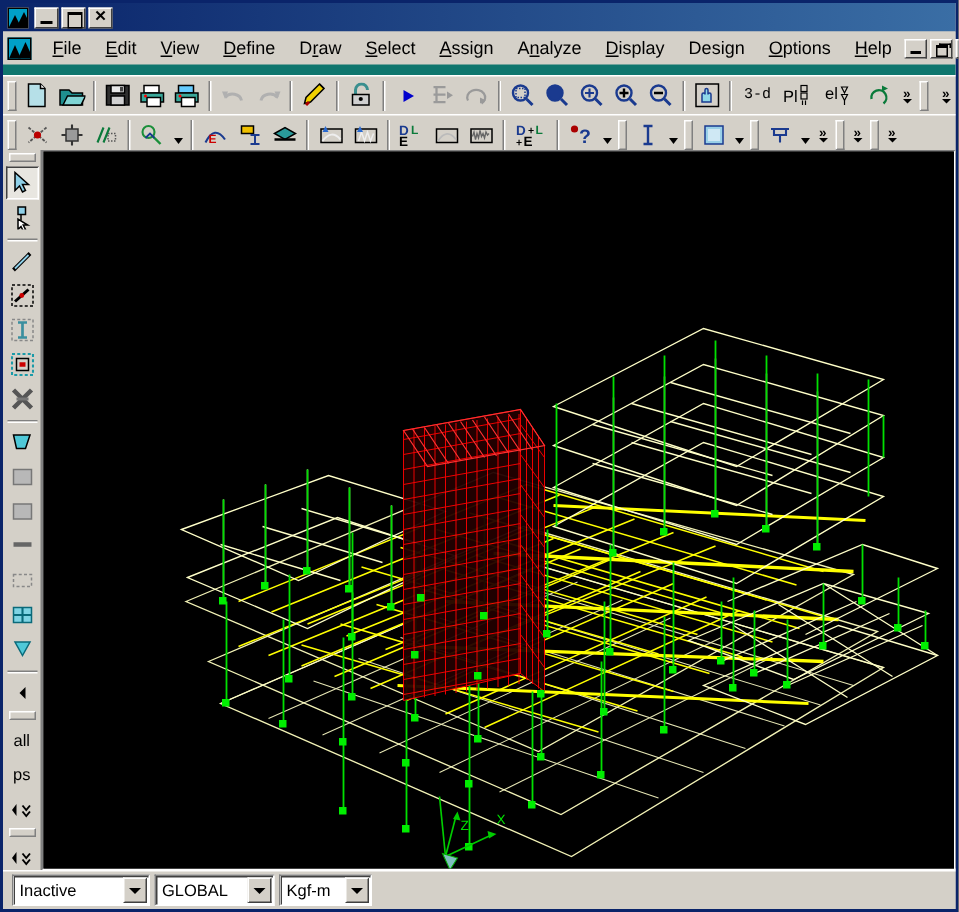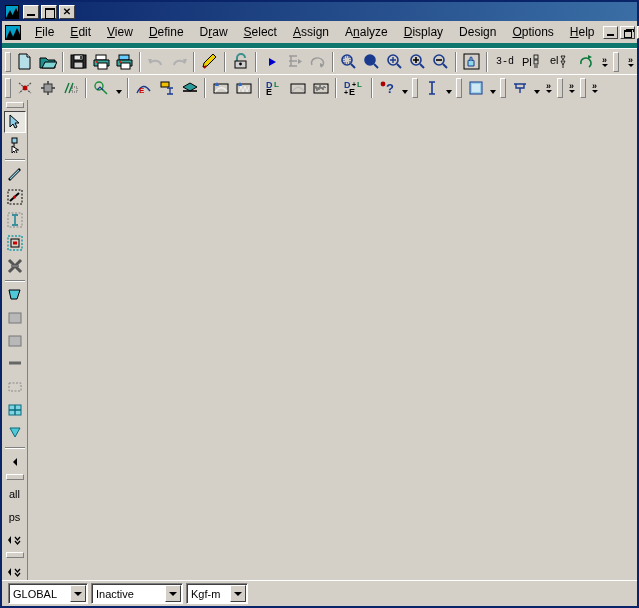--- a/index.html
+++ b/index.html
@@ -52,21 +52,21 @@
     content:"";position:absolute;color:#000;
   }
   .wbtn.min::after{left:3px;bottom:2px;width:8px;height:2px;background:#000;}
   .wbtn.max::after{left:3px;top:2px;width:8px;height:8px;border:1px solid #000;border-top-width:2px;background:transparent;}
   .wbtn.close{font-size:10px;font-weight:bold;line-height:12px;text-align:center;color:#000;}
 
   
   .menubar{
     height:22px;display:flex;align-items:center;
     background:#d4d0c8;
-    border-bottom:5px solid #0f766e;
+    border-bottom:7px solid #0f766e;
     padding-left:3px;
   }
   .menu-icon{
     width:16px;height:15px;margin-right:6px;
     background:#00a0c8;border:1px solid #000;position:relative;overflow:hidden;
     box-sizing:border-box;flex:0 0 auto;
   }
   .menu-icon .m1{position:absolute;bottom:0;left:0px;width:0;height:0;
      border-left:4px solid transparent;border-right:4px solid transparent;border-bottom:9px solid #000;}
   .menu-icon .m2{position:absolute;bottom:0;left:6px;width:0;height:0;
@@ -128,21 +128,20 @@
   .chev b{font-size:9px;line-height:7px;color:#000;font-weight:bold;}
   .chev i{
     width:0;height:0;display:block;
     border-left:3px solid transparent;border-right:3px solid transparent;border-top:3px solid #000;
   }
 
   
   .workspace{
     position:absolute;left:0;top:98px;right:0;bottom:26px;
     display:flex;
-    flex-direction:column;
   }
   .sidebar{
     width:26px;flex:0 0 auto;background:#d4d0c8;
     display:flex;flex-direction:column;align-items:center;
     padding-top:2px;box-sizing:border-box;
     border-right:1px solid #808080;
   }
   .sb-grip{
     width:18px;height:6px;margin-bottom:3px;flex:0 0 auto;
     border-top:1px solid #fff;border-left:1px solid #fff;
@@ -902,32 +901,32 @@
             <path d="M266 468 l10 3 l-5 8 z" fill="#7fbfbf" stroke="#00aa00" stroke-width=".7"></path>
             <text x="278" y="452" font-size="9" fill="#00dd00" font-family="Liberation Sans">Z</text>
             <text x="302" y="448" font-size="9" fill="#00dd00" font-family="Liberation Sans">X</text>
           </g>
         </g>
       </svg>
     </div>
   </div>
 
   <div class="statusbar">
+    <div class="combo combo-1">
+      <div class="cval">Inactive</div>
+      <div class="carrow">
+          <i></i>
+        </div>
+    </div>
     <div class="combo combo-2">
       <div class="cval">GLOBAL</div>
       <div class="carrow">
           <i></i>
         </div>
     </div>
-    <div class="combo combo-1">
-      <div class="cval">Inactive</div>
-      <div class="carrow">
-          <i></i>
-        </div>
-    </div>
     <div class="combo combo-3">
       <div class="cval">Kgf-m</div>
       <div class="carrow">
           <i></i>
         </div>
     </div>
   </div>
 
 </div>
 

